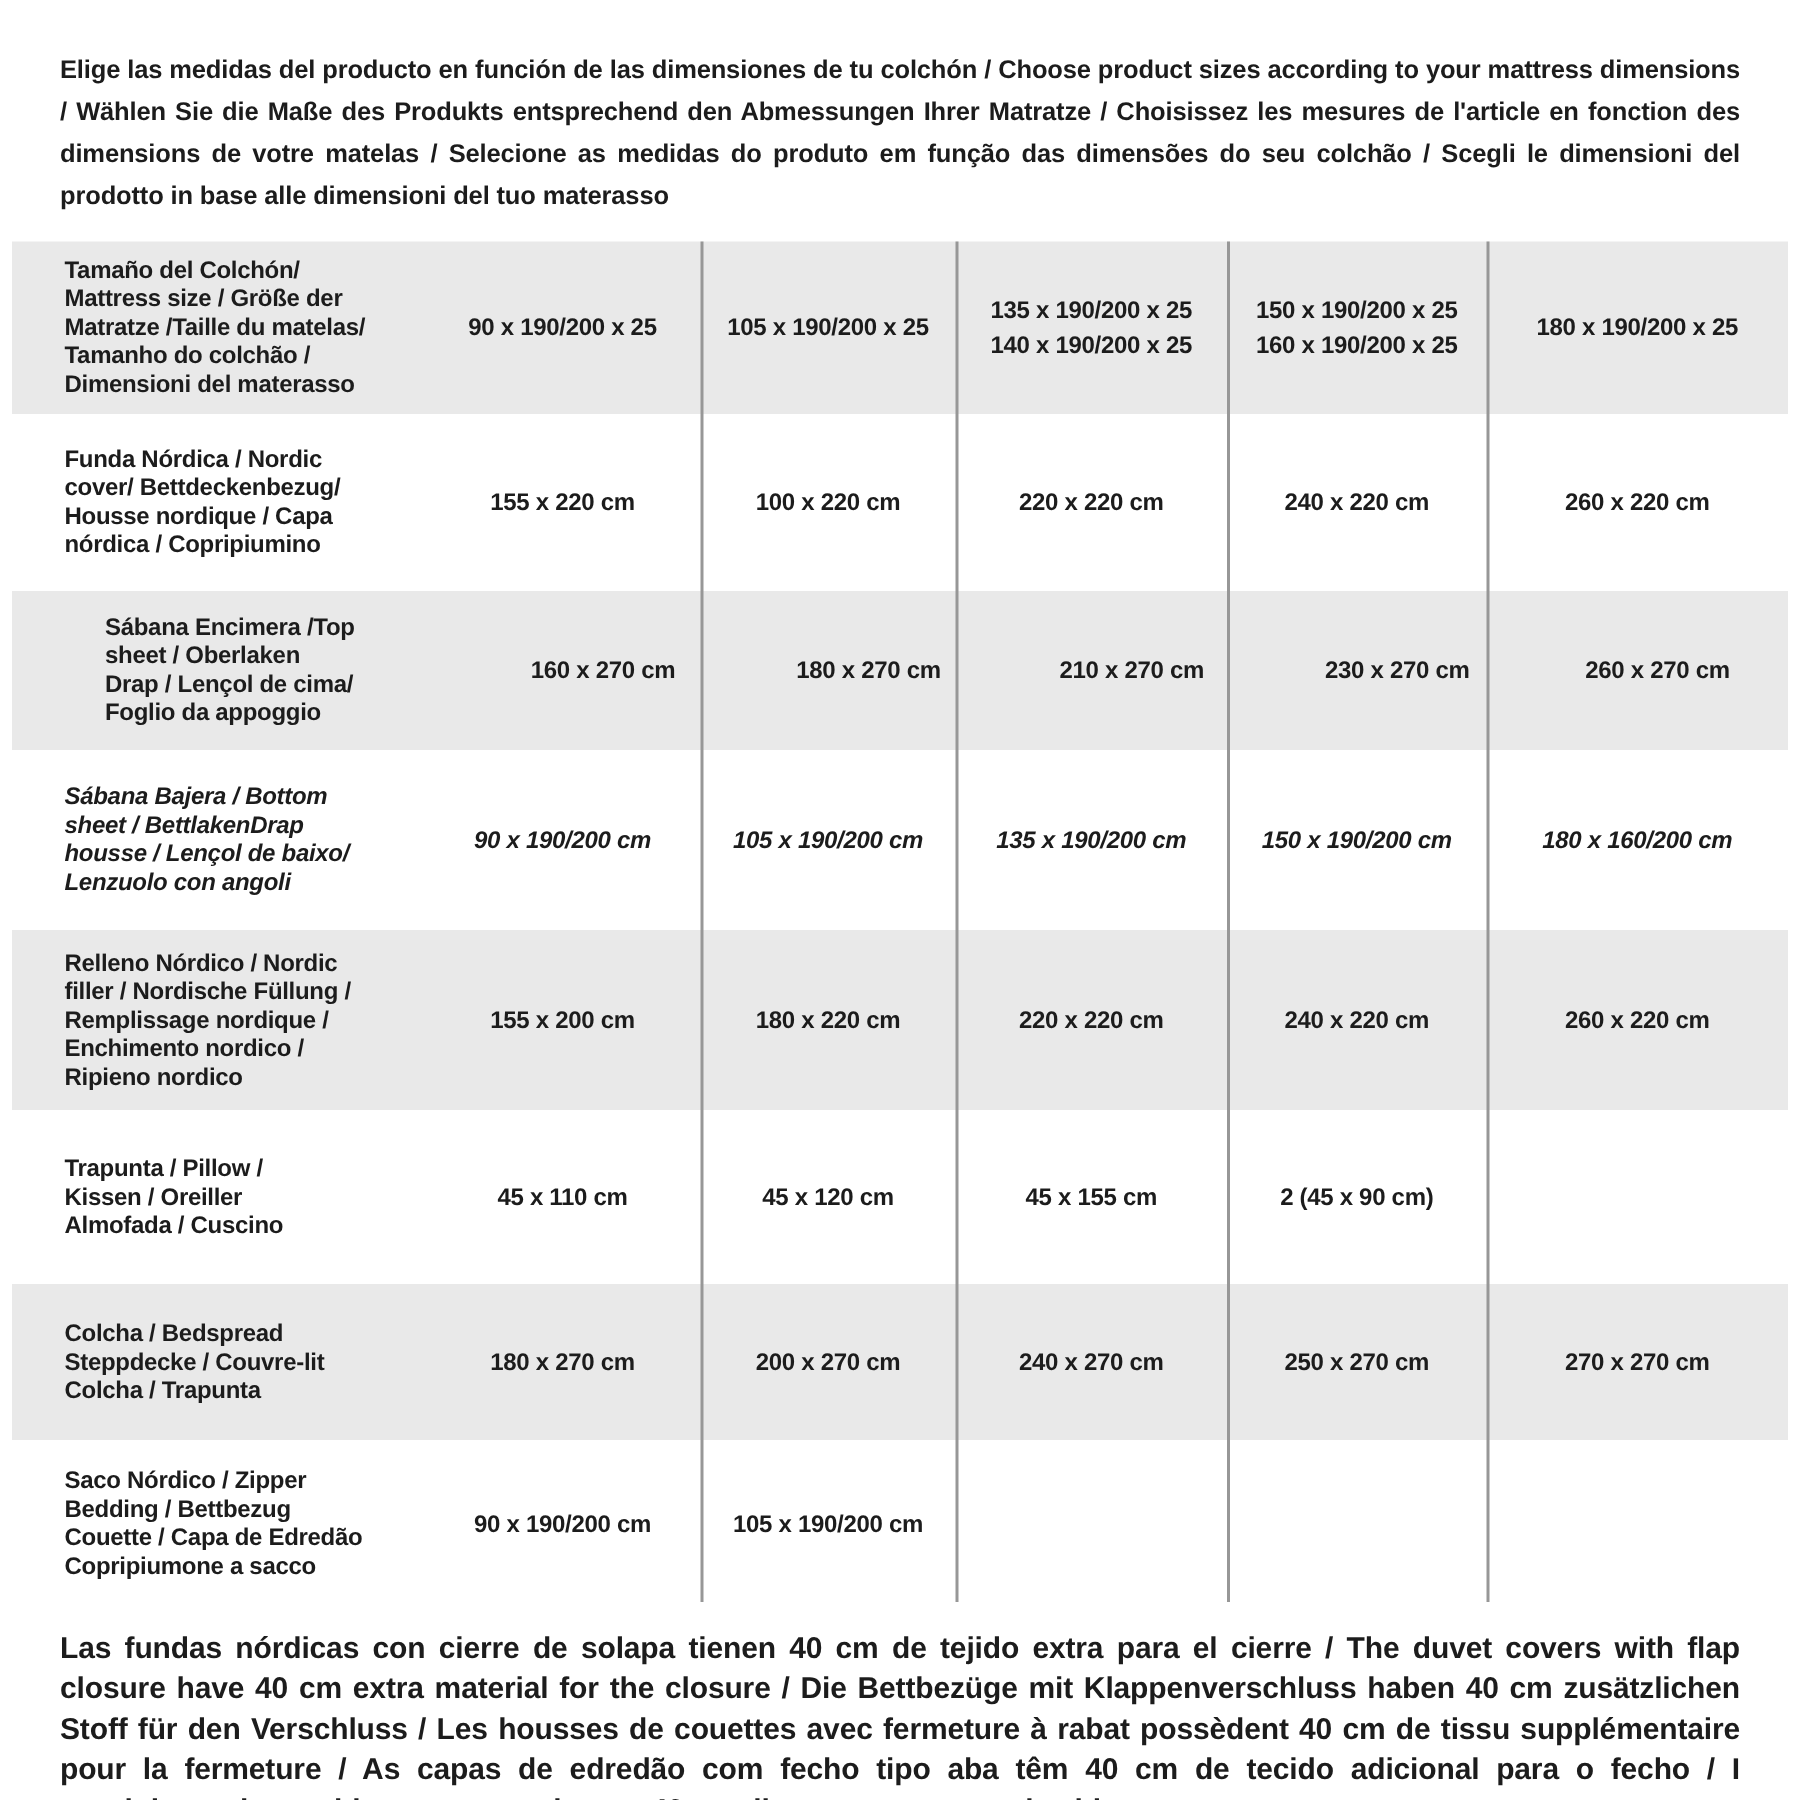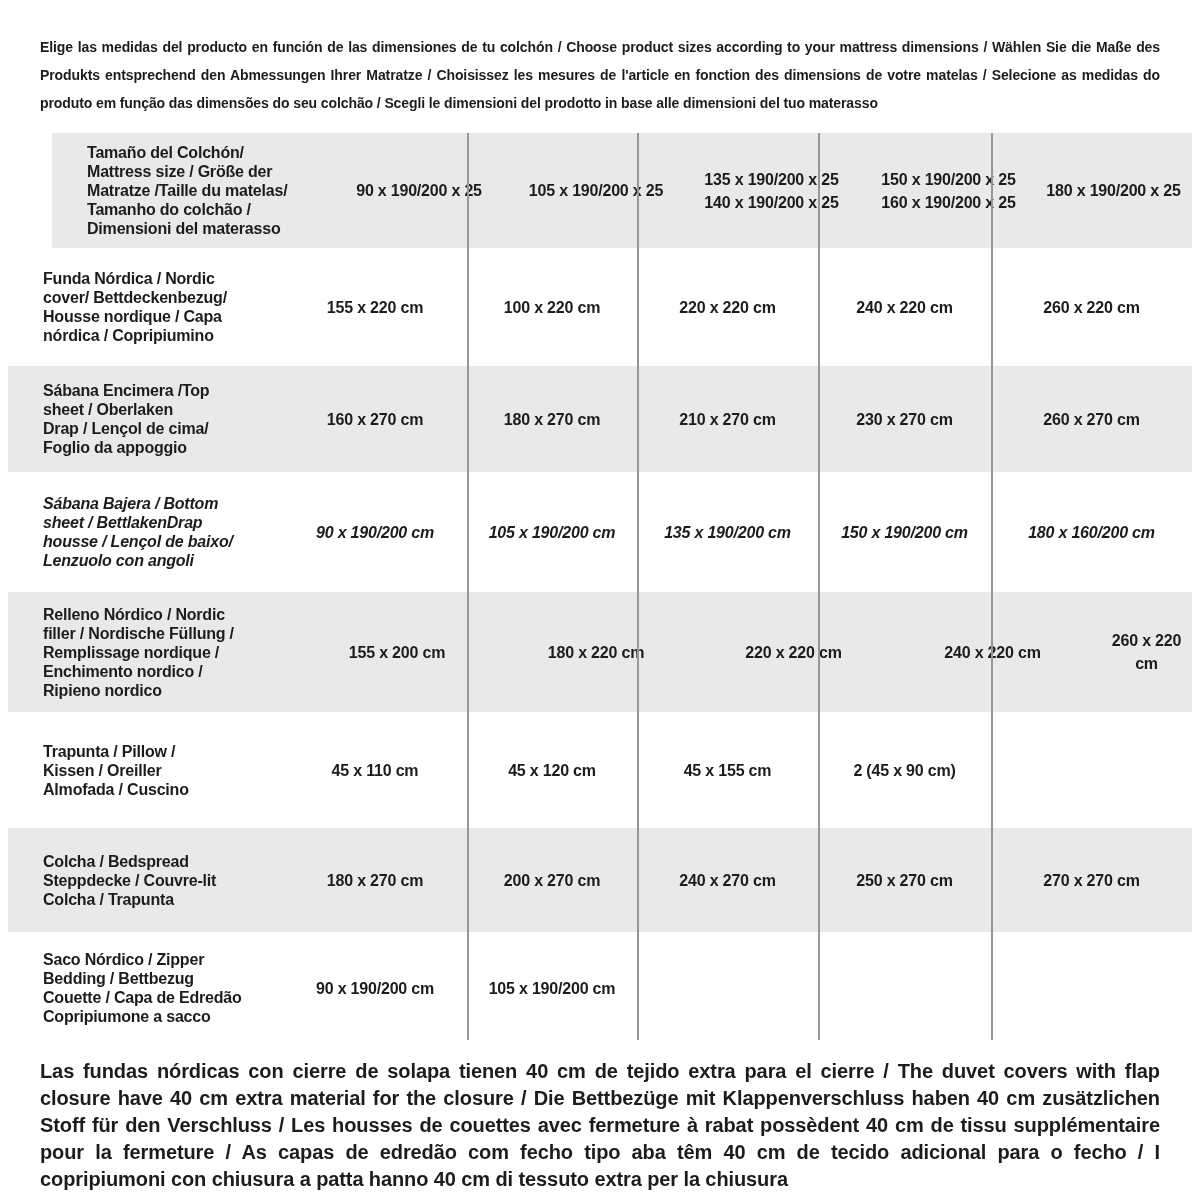--- a/index.html
+++ b/index.html
@@ -6,21 +6,21 @@
   body{
     width:1200px;height:1200px;
     background:#ffffff;
     color:#1c1c1c;
     font-family:"Liberation Sans",sans-serif;
     -webkit-font-smoothing:antialiased;
     overflow:hidden;
   }
   .intro{
     margin:33px 40px 16px 40px;
-    font-size:14px;
+    font-size:17px;
     font-weight:bold;
     line-height:28px;
     text-align:justify;
     letter-spacing:-0.1px;
   }
   .size-table{
     position:relative;
     margin:0 8px;
   }
   .t-row{
@@ -40,25 +40,25 @@
   }
   .cell-value{
     text-align:center;
     font-size:16px;
     font-weight:bold;
     letter-spacing:-0.2px;
     line-height:23px;
     white-space:pre-line;
     padding:4px 2px;
   }
-  .r1{min-height:112px;margin-left:44px;}
+  .r1{min-height:112px;}
   .r2{min-height:110px;}
-  .r3{min-height:106px;}
+  .r3{min-height:106px;padding-left:27px;}
   .r4{min-height:112px;font-style:italic;}
-  .r5{min-height:120px;gap:22px;}
+  .r5{min-height:120px;}
   .r6{min-height:108px;}
   .r7{min-height:104px;}
   .r8{min-height:104px;}
   .vline{
     position:absolute;
     top:0;bottom:0;
     width:2px;
     background:#979797;
   }
   .vline.v1{left:459px;}

